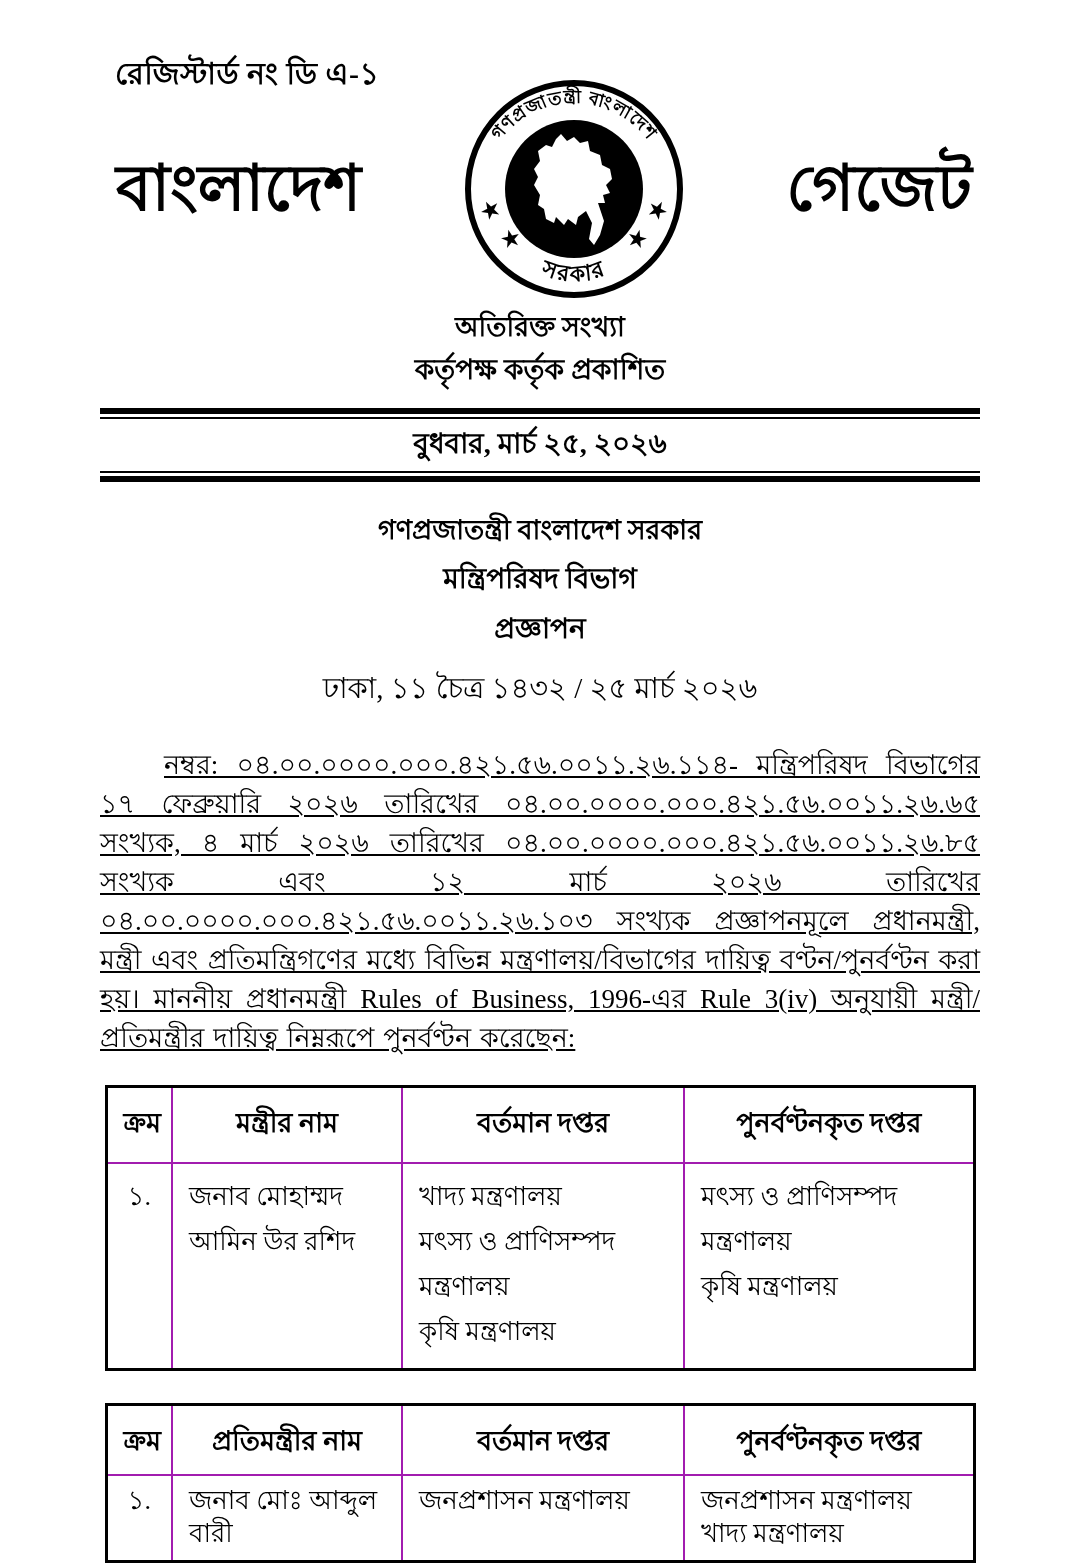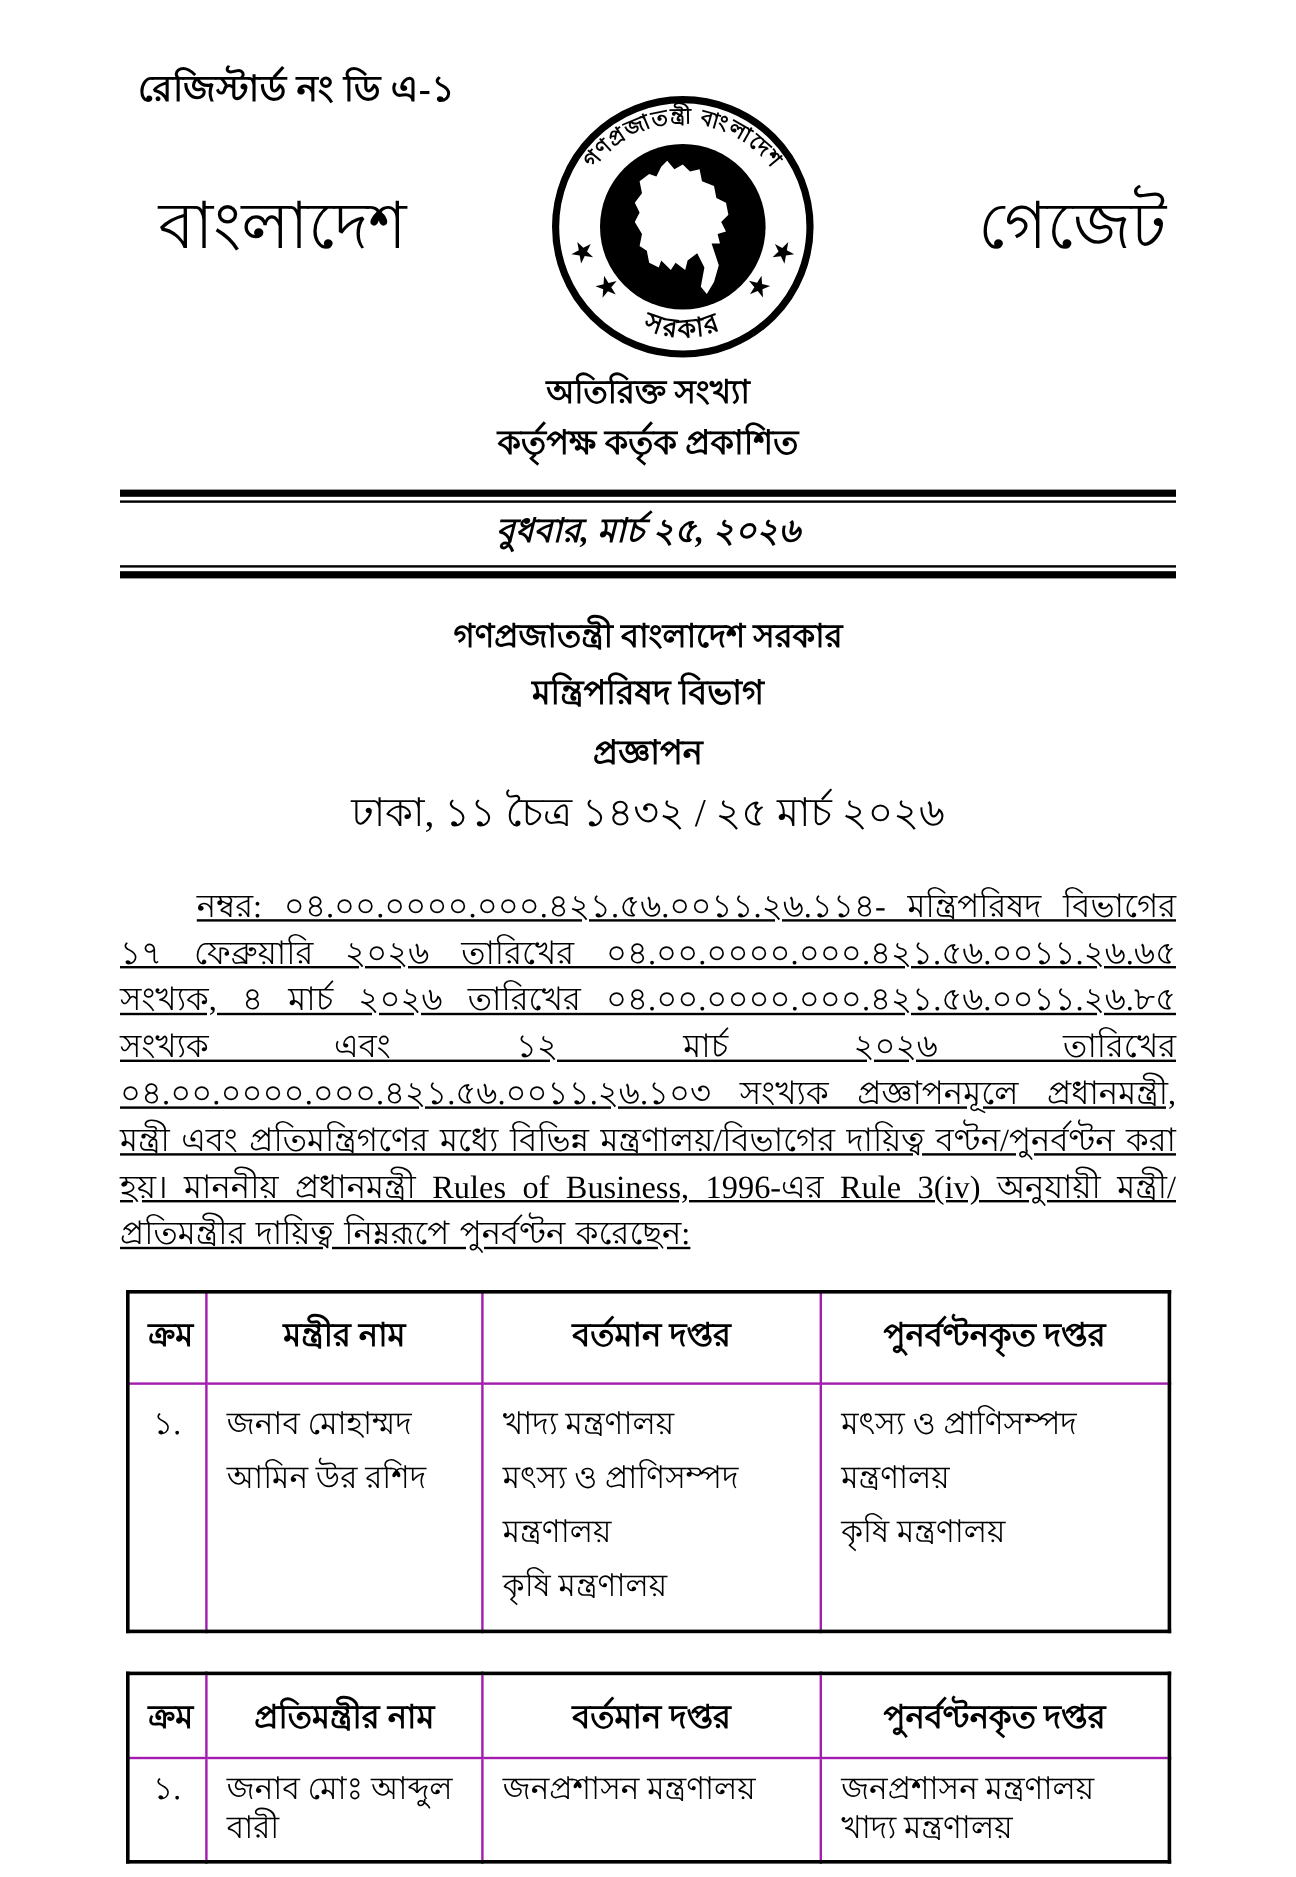--- a/index.html
+++ b/index.html
@@ -31,25 +31,24 @@
   }
   .masthead {
     margin-top: 76px;
     height: 226px;
     display: flex;
     align-items: center;
     justify-content: space-between;
     padding: 0 8px 0 16px;
   }
   .masthead-title {
-    font-size: 54px;
-    font-weight: normal;
+    font-size: 64px;
+    font-weight: bold;
     line-height: 1;
     white-space: nowrap;
-    margin-left: 16px;
   }
   .seal-svg { display: block; }
   .seal-arc-text {
     font-size: 18px;
     font-weight: bold;
     letter-spacing: 1px;
   }
   .seal-arc-text-bottom {
     font-size: 22px;
     font-weight: bold;
@@ -75,21 +74,20 @@
   .rule .bar-thick { height: 6px; background: #000; }
   .rule .bar-thin  { height: 2px; background: #000; margin-top: 3px; }
   .rule-b { margin-top: 0; }
   .rule-b .bar-thin  { height: 2px; background: #000; margin-top: 0; }
   .rule-b .bar-thick { height: 6px; background: #000; margin-top: 3px; }
   .date-line {
     padding: 8px 0 10px 0;
     font-size: 28px;
     font-weight: bold;
     line-height: 34px;
-    font-style: italic;
   }
   
   .government {
     margin-top: 31px;
     font-size: 27px;
     font-weight: 700;
     line-height: 34px;
   }
   .division {
     margin-top: 14px;
@@ -97,22 +95,22 @@
     font-weight: bold;
     line-height: 36px;
   }
   .notice-heading {
     margin-top: 14px;
     font-size: 28px;
     font-weight: bold;
     line-height: 36px;
   }
   .place-date {
-    margin-top: 13px;
-    font-size: 33px;
+    margin-top: 23px;
+    font-size: 29px;
     line-height: 36px;
   }
   .body-para {
     margin-top: 40px;
     font-size: 27px;
     line-height: 39px;
     text-align: justify;
     text-indent: 64px;
     word-spacing: 2px;
     text-decoration: underline;

